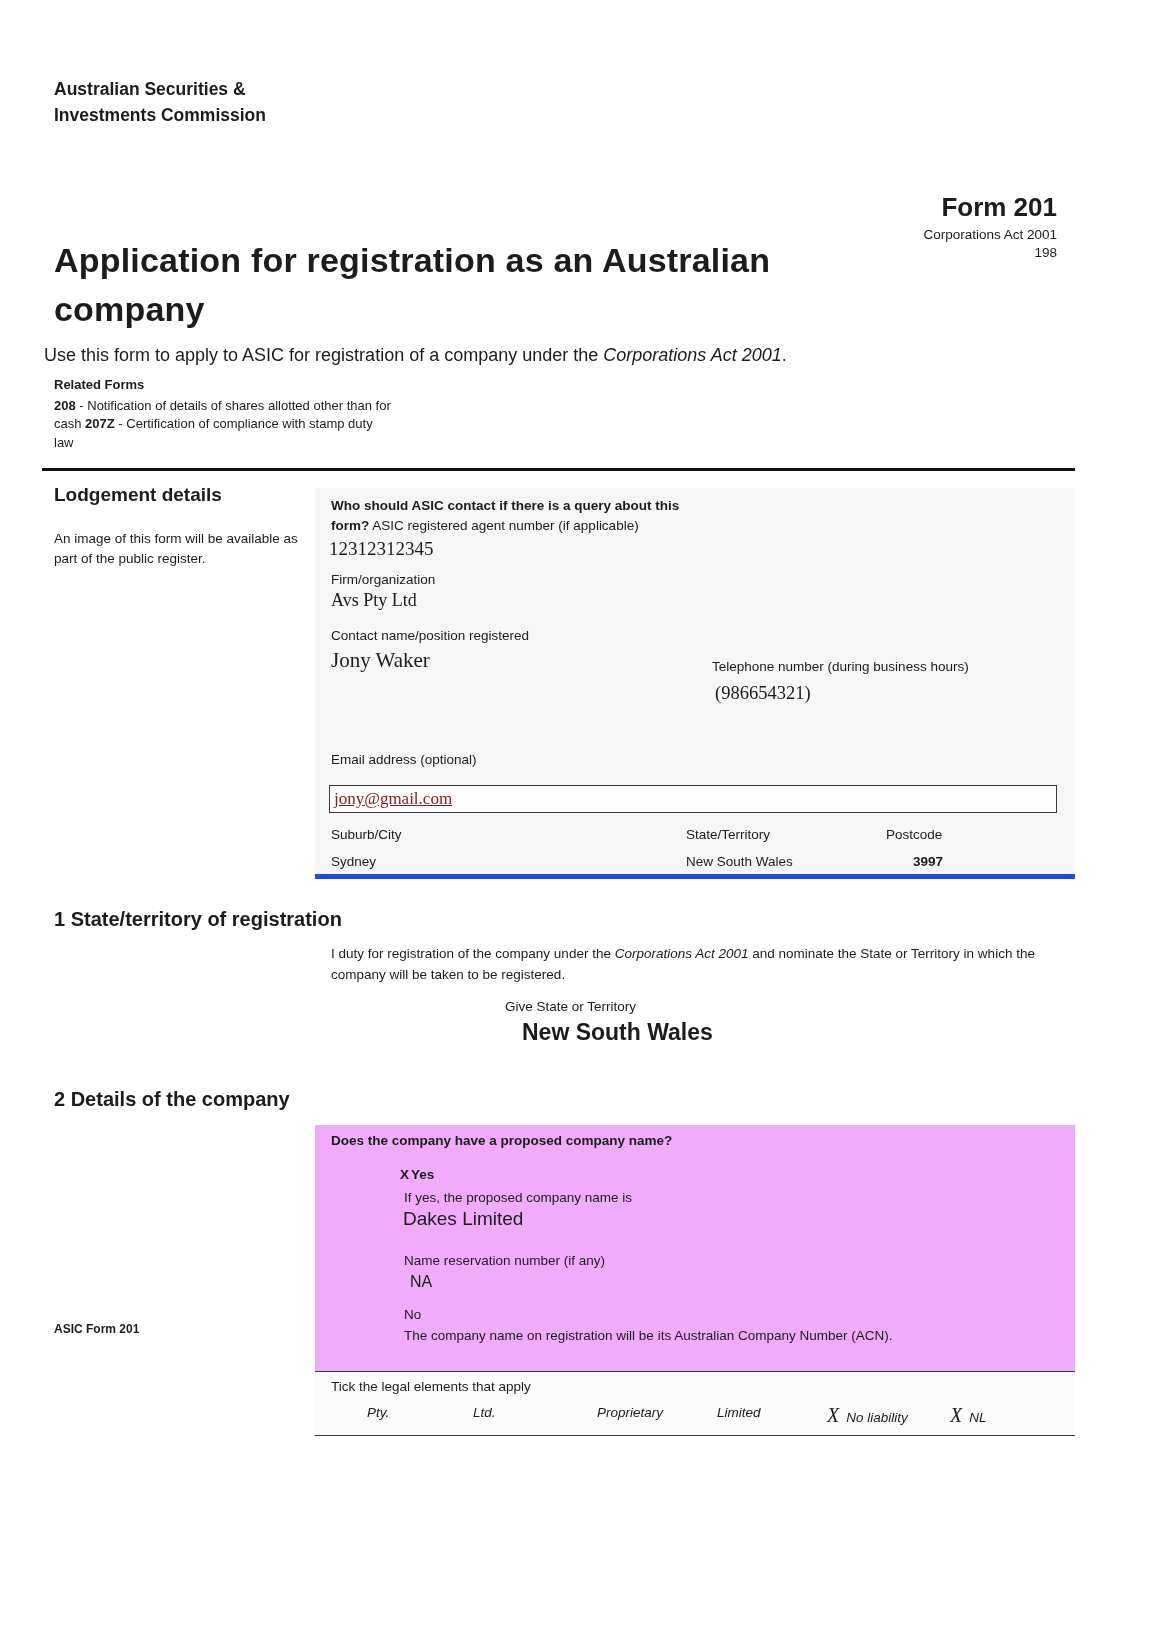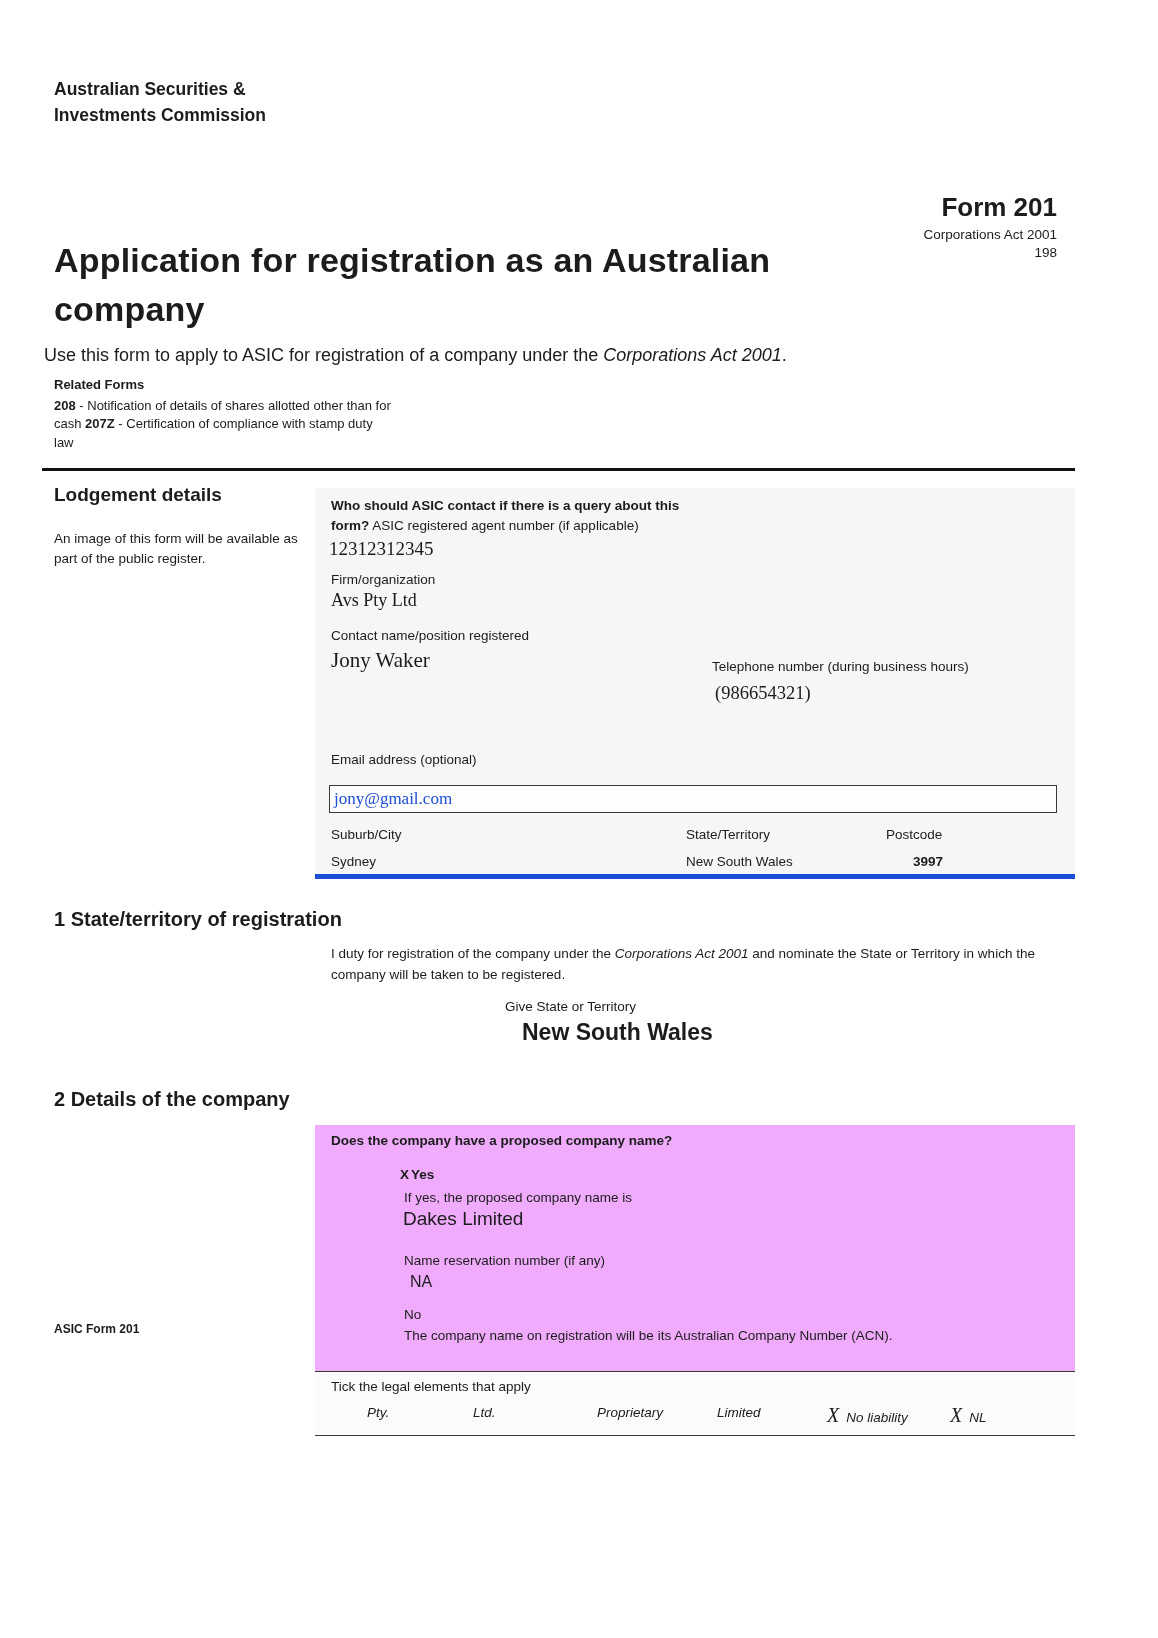--- a/index.html
+++ b/index.html
@@ -38,21 +38,21 @@
   .q-contact { left:16px; top:8px; width:386px; font-size:13.5px; line-height:1.45; }
   .agent-value { left:14px; top:50px; font-size:19px; }
   .firm-label { left:16px; top:84px; }
   .firm-value { left:16px; top:102px; font-size:18px; }
   .contact-label { left:16px; top:140px; }
   .contact-value { left:16px; top:160px; font-size:21px; }
   .phone-label { left:397px; top:171px; }
   .phone-value { left:400px; top:195px; font-size:18.5px; }
   .email-label { left:16px; top:264px; }
   .email-box { left:14px; top:297px; width:728px; height:28px; border:1px solid #3a3a3a; display:flex; align-items:center; padding:0 4px; background:#fdfdfd; }
-  .email-text { font-size:17px; color:#1d4ed8; }
+  .email-text { font-size:17px; color:#7f1d1d; text-decoration:underline; }
   .suburb-label { left:16px; top:339px; }
   .state-label { left:371px; top:339px; }
   .postcode-label { left:571px; top:339px; }
   .suburb-value { left:16px; top:366px; font-size:13.5px; }
   .state-value { left:371px; top:366px; font-size:13.5px; }
   .postcode-value { left:598px; top:366px; font-size:13.5px; font-weight:bold; }
 
   .section-heading { font-size:20px; font-weight:bold; }
   .s1-heading { left:54px; top:908px; }
   .s1-body { left:331px; top:944px; width:716px; font-size:13.5px; line-height:1.55; }

